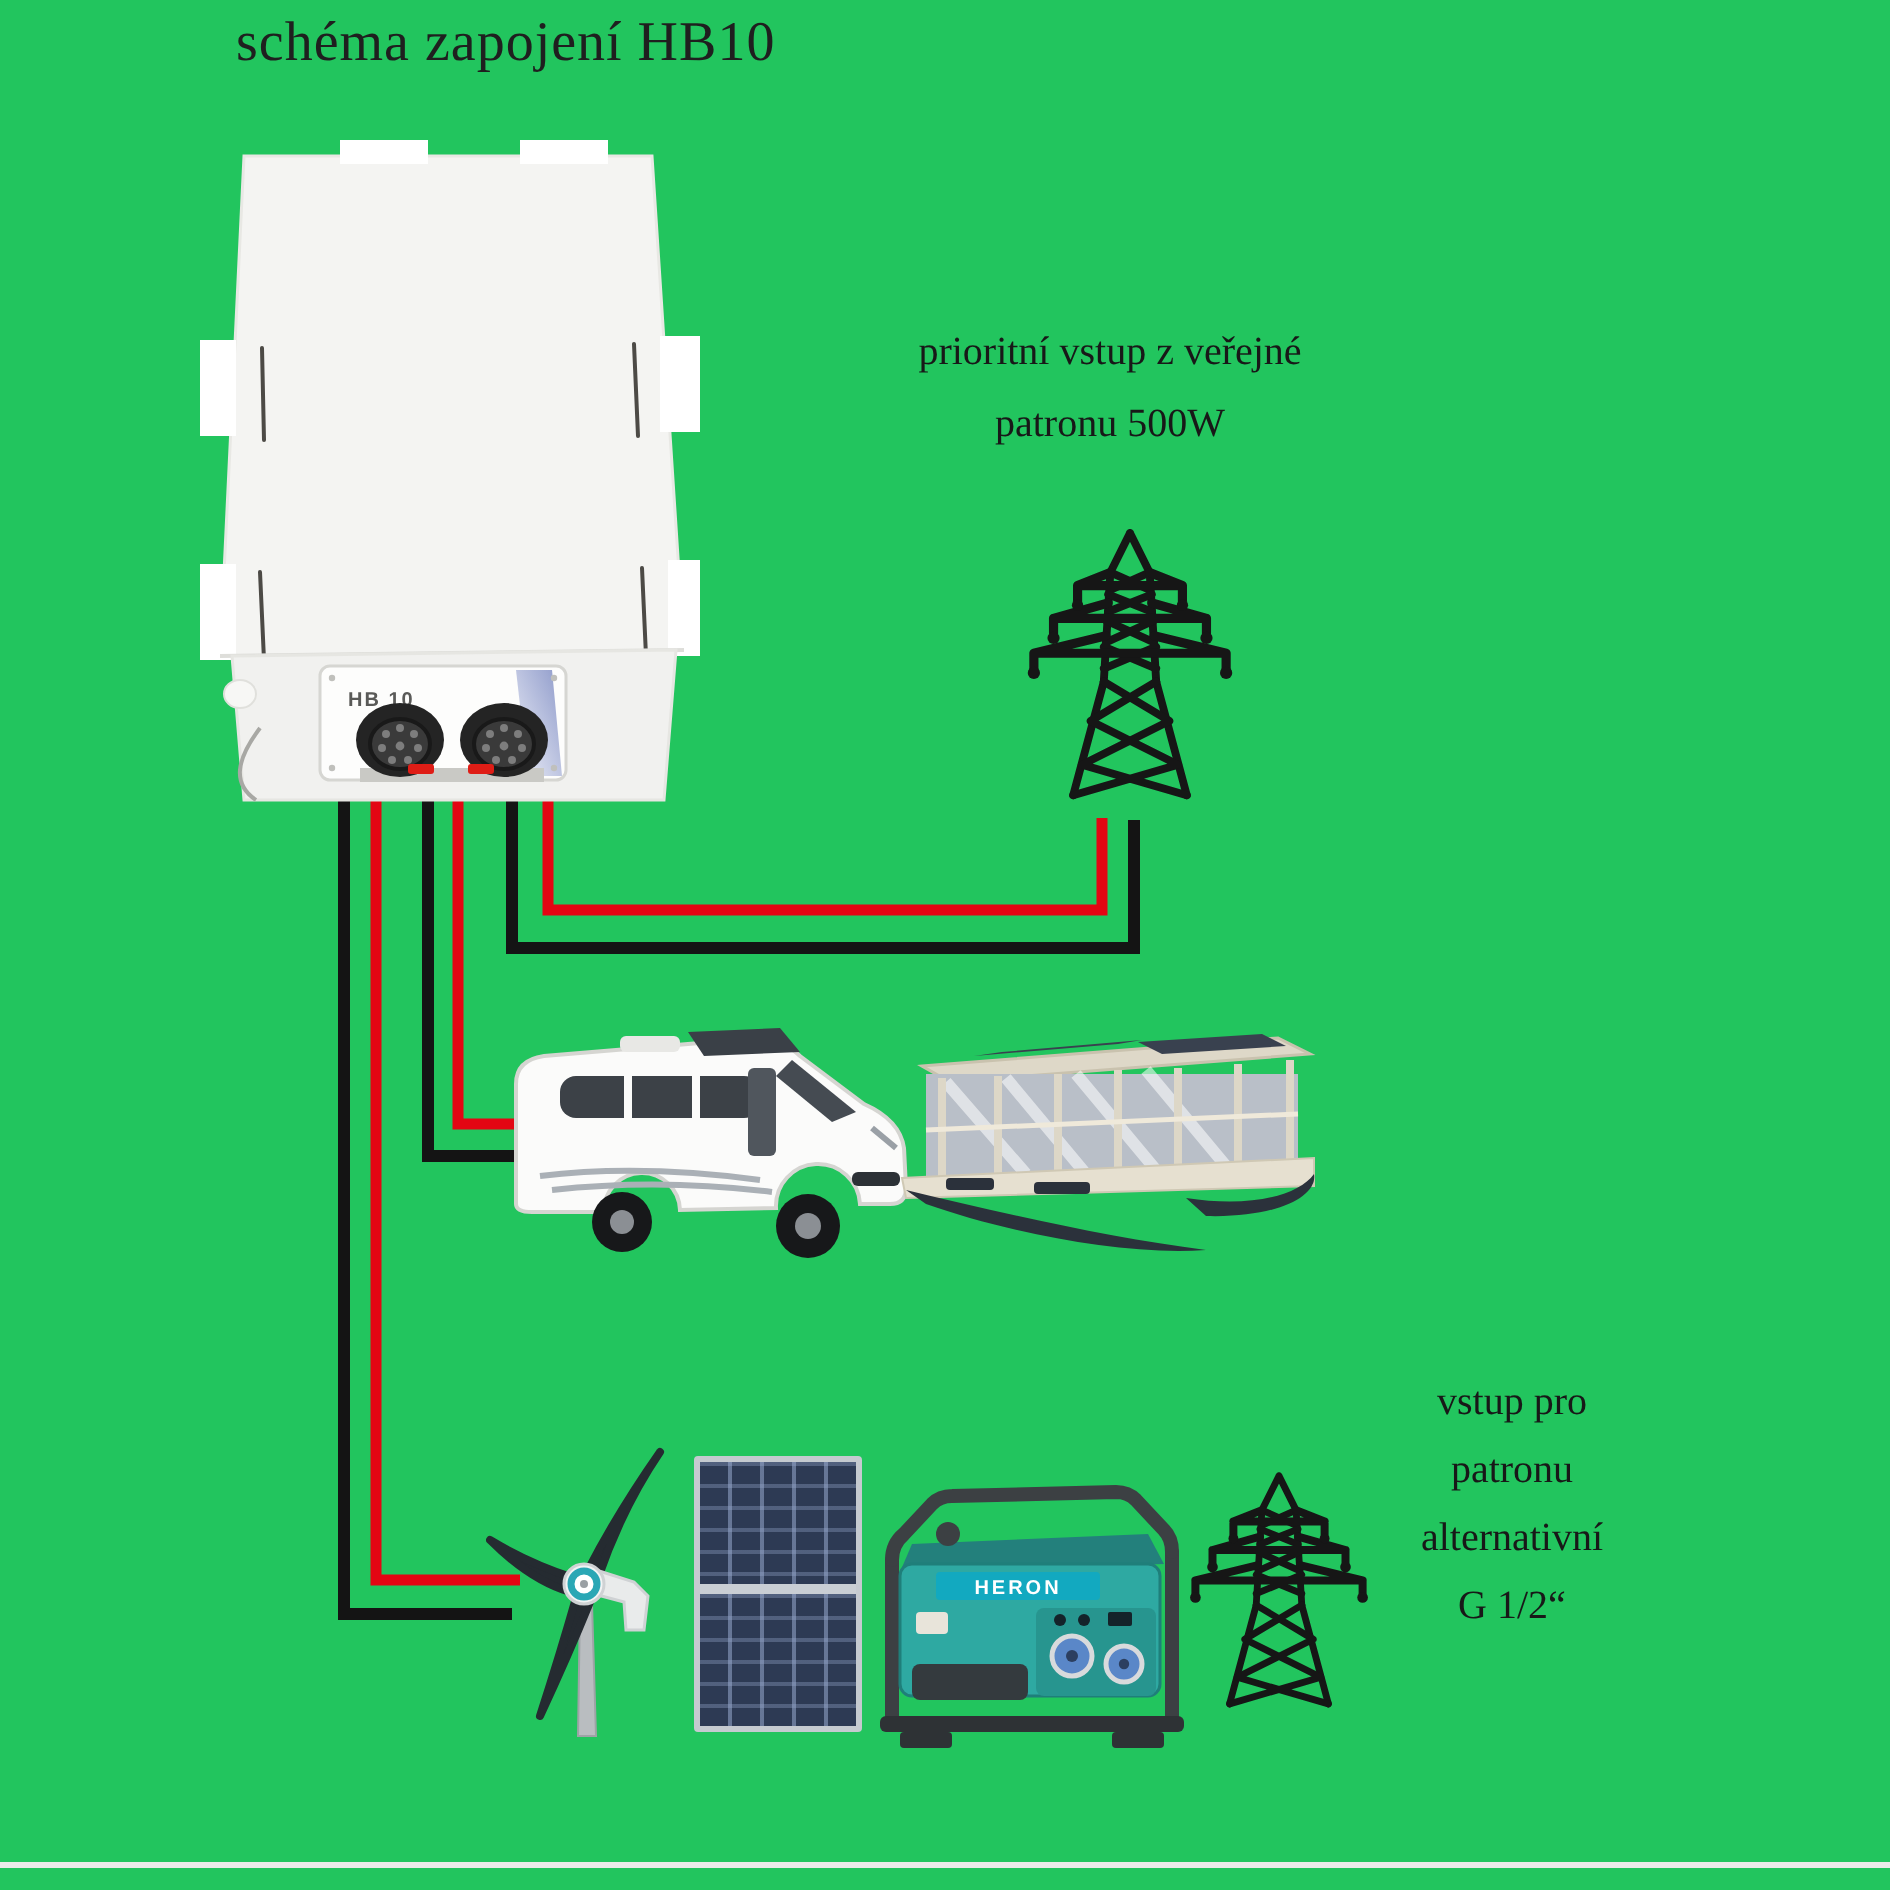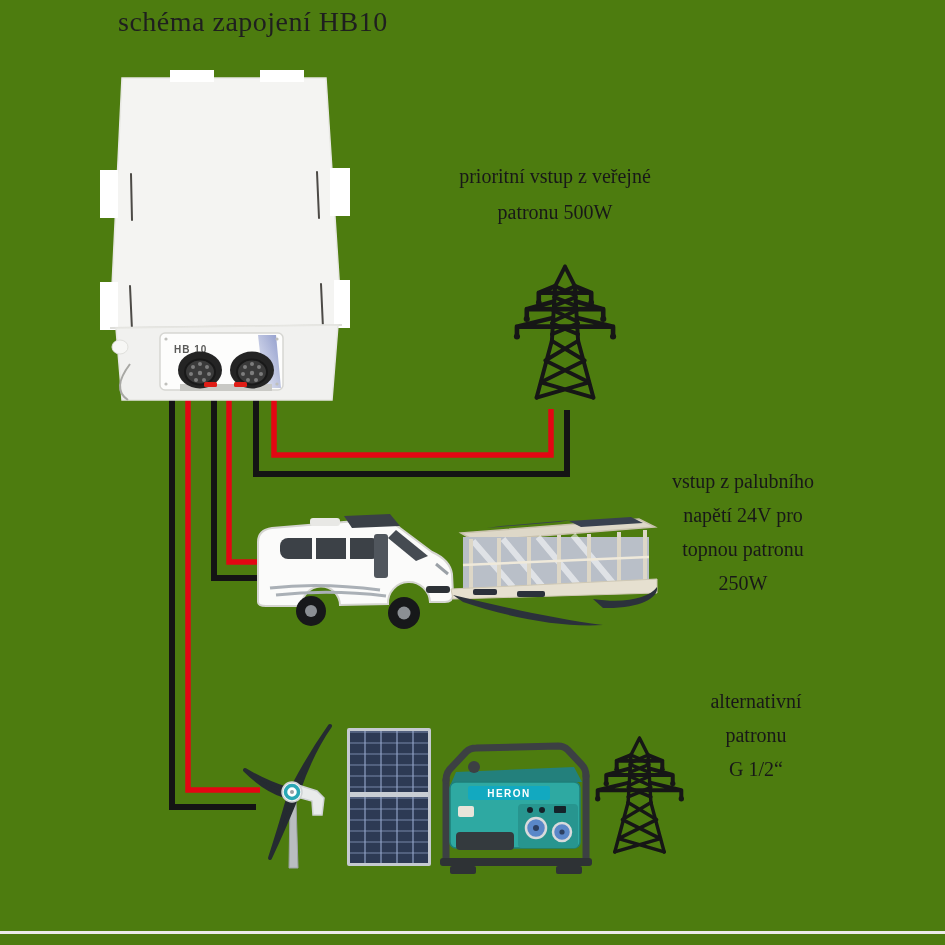--- a/index.html
+++ b/index.html
@@ -1,17 +1,17 @@
 <!DOCTYPE html>
 <html><head>
 <meta charset="utf-8">
 <style>
   html,body { margin:0; padding:0; background:#ffffff; }
   .canvas {
-    position:relative; width:945px; height:945px; background:#4d7c0f;
+    position:relative; width:945px; height:945px; background:#22c55e;
     font-family:"Liberation Serif", serif; color:#1c1c1c; overflow:hidden;
   }
   .page-title {
     position:absolute; left:118px; top:6px; font-size:28px; color:#1f1f1f;
     letter-spacing:0.5px;
   }
   .annotation { position:absolute; text-align:center; font-size:20px; line-height:34px; color:#181818; }
   .anno-grid { left:405px; top:158px; width:300px; line-height:36px; }
   .anno-onboard { left:618px; top:464px; width:250px; }
   .anno-alt { left:650px; top:684px; width:212px; }
@@ -150,26 +150,20 @@
 
   <div class="annotation anno-grid">
     <div>prioritní vstup z veřejné</div>
     <div>patronu 500W</div>
   </div>
 
   <svg class="abs art" style="left:506px; top:260px;" width="118" height="142" viewBox="0 0 100 130">
     <use href="#pylon"></use>
   </svg>
 
-  <div class="annotation anno-onboard">
-    <div>vstup z palubního</div>
-    <div>napětí 24V pro</div>
-    <div>topnou patronu</div>
-    <div>250W</div>
-  </div>
 
   <svg class="abs art" style="left:250px; top:498px;" width="212" height="142" viewBox="0 0 212 142">
     <path d="M8,104 L8,44 Q8,32 22,30 L118,22 Q140,20 150,30 L182,54 Q200,62 202,76 L203,96 Q203,104 195,104 L180,104
              A21,21 0 0 0 138,106 L90,107 A19,19 0 0 0 52,108 L16,108 Q8,108 8,104 Z" fill="#fbfbfa" stroke="#d5d5d1" stroke-width="2"></path>
     <polygon points="94,18 140,16 150,28 102,30" fill="#3a4047"></polygon>
     <rect x="60" y="20" width="30" height="8" rx="3" fill="#e8e8e5"></rect>
     <path d="M146,32 L178,58 L166,63 L138,40 Z" fill="#454b52"></path>
     <rect x="30" y="40" width="100" height="21" rx="8" fill="#3c4147"></rect>
     <rect x="62" y="40" width="4" height="21" fill="#fbfbfa"></rect>
     <rect x="96" y="40" width="4" height="21" fill="#fbfbfa"></rect>
@@ -200,22 +194,23 @@
     </g>
     <line x1="20" y1="62" x2="206" y2="54" stroke="#efe9da" stroke-width="2.5"></line>
     <polygon points="8,86 214,76 214,90 10,96" fill="#e6e0d0" stroke="#cfc8b4" stroke-width="1"></polygon>
     <rect x="30" y="86" width="24" height="6" rx="2" fill="#2b313b"></rect>
     <rect x="74" y="88" width="28" height="6" rx="2" fill="#2b313b"></rect>
     <path d="M10,92 C60,104 112,116 160,122 C118,125 60,113 20,99 Z" fill="#2b313b"></path>
     <path d="M150,96 C182,101 206,95 214,84 C216,95 196,106 160,105 Z" fill="#2b313b"></path>
   </svg>
 
   <div class="annotation anno-alt">
+    <div>vstup pro</div>
+    <div>patronu</div>
     <div>alternativní</div>
-    <div>patronu</div>
     <div>G 1/2“</div>
   </div>
 
   <svg class="abs art" style="left:243px; top:722px;" width="97" height="150" viewBox="0 0 97 150">
     <polygon points="47,80 53,80 55,146 46,146" fill="#b9bdc0" stroke="#9ea3a6" stroke-width="1"></polygon>
     <g fill="#252b31">
       <path d="M51,63 Q66,34 87,4 Q68,32 56,67 Z" stroke="#252b31" stroke-width="4" stroke-linejoin="round"></path>
       <path d="M44,67 Q22,60 2,48 Q22,68 42,74 Z" stroke="#252b31" stroke-width="4" stroke-linejoin="round"></path>
       <path d="M45,77 Q37,105 27,136 Q41,106 52,79 Z" stroke="#252b31" stroke-width="4" stroke-linejoin="round"></path>
     </g>

